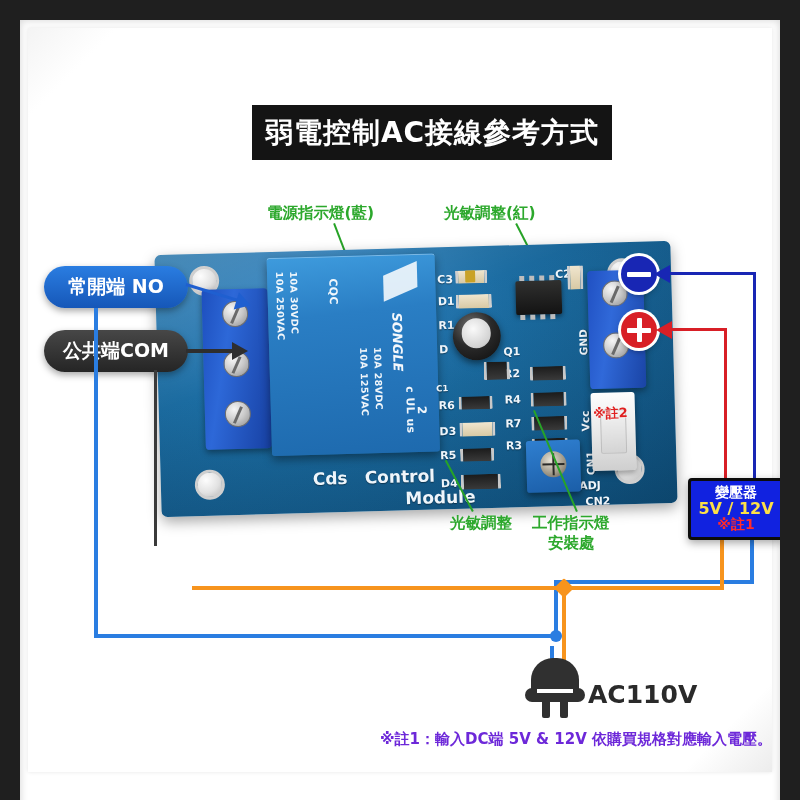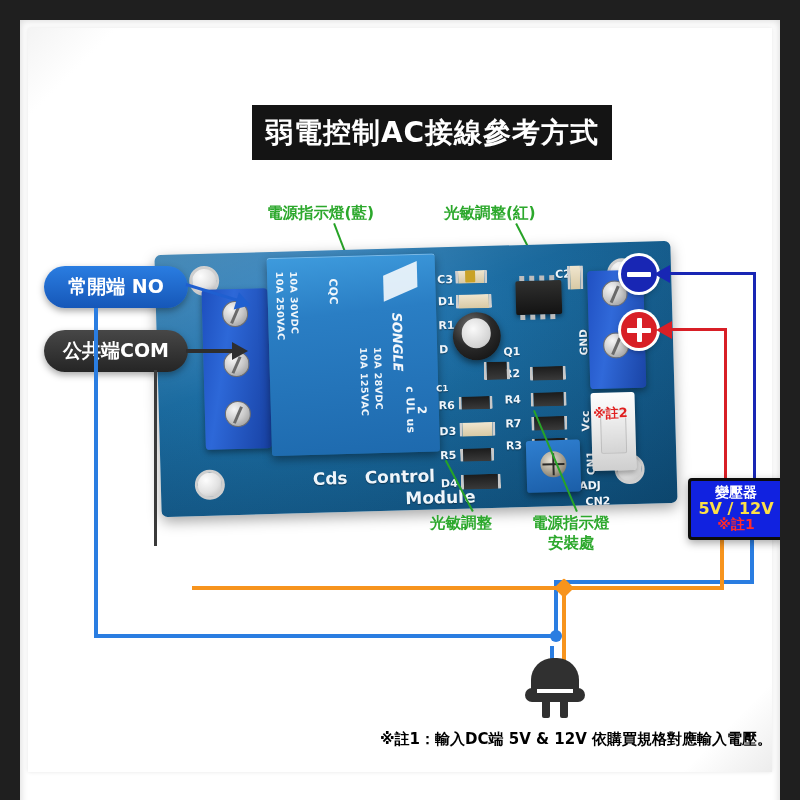--- a/index.html
+++ b/index.html
@@ -280,21 +280,21 @@
   #cam { position:relative; width:54px; height:40px; }
   #cam .cbody { position:absolute; left:0; top:6px; width:54px; height:34px; background:#5a5a5a; border-radius:5px; }
   #cam .chump { position:absolute; left:8px; top:0; width:20px; height:9px; background:#5a5a5a; border-radius:3px 3px 0 0; }
   #cam .lens-out { position:absolute; left:15px; top:11px; width:26px; height:26px; border-radius:50%; background:#ffffff; }
   #cam .lens-in { position:absolute; left:19px; top:15px; width:18px; height:18px; border-radius:50%; background:#5a5a5a; }
   #cam .lens-c { position:absolute; left:23px; top:19px; width:10px; height:10px; border-radius:50%; background:#ffffff; }
   #wm-text { font-size: 29px; font-weight: bold; color:#6b6b6b; }
 
   
   #footnotes { position:absolute; left: 360px; top: 708px; }
-  #footnotes div { color:#000000; font-size:15px; font-weight:bold; line-height:1.55; white-space:nowrap; }
+  #footnotes div { color:#6d28d9; font-size:15px; font-weight:bold; line-height:1.55; white-space:nowrap; }
 </style>
 </head>
 <body>
 
 <div id="frame">
   <div id="panel">
     <div id="inner-edge"></div>
 
     <div id="title-banner">
       <span id="title-text">弱電控制AC接線參考方式</span>
@@ -398,22 +398,22 @@
           <div class="screw" style="left:14px; top:62px;"></div>
         </div>
 
         <div class="white-conn" style="left:432px; top:150px; width:44px; height:78px;">
           <div class="white-conn-slot"></div>
         </div>
         <div class="note2-on-board" style="left:434px; top:162px;">※註2</div>
       </div>
     </div>
 
-    <div class="green-label" style="left:410px; top:493px;">光敏調整</div>
-    <div class="green-label" style="left:512px; top:493px;">電源指示燈</div>
+    <div class="green-label" style="left:430px; top:493px;">光敏調整</div>
+    <div class="green-label" style="left:512px; top:493px;">工作指示燈</div>
     <div class="green-label" style="left:528px; top:513px;">安裝處</div>
     <div class="green-line" style="left:452px; top:492px; width:58px; transform: rotate(-118deg);"></div>
     <div class="green-line" style="left:556px; top:492px; width:110px; transform: rotate(-113deg);"></div>
 
     <div class="pill" id="pill-no">常開端 NO</div>
     <div class="pill" id="pill-com">公共端COM</div>
 
     <div class="arrow-line" style="left:166px; top:263px; width:56px; height:3px; background:#1f5fd0; transform: rotate(17deg); transform-origin: left center;"></div>
     <div class="arrow-head" style="left:216px; top:274px; border-left: 15px solid #1f5fd0; transform: rotate(17deg);"></div>
 
@@ -459,20 +459,21 @@
       <div class="t3">※註1</div>
     </div>
 
     <div id="plug">
       <div class="body"></div>
       <div class="base"></div>
       <div class="stripe"></div>
       <div class="pin" style="left:17px;"></div>
       <div class="pin" style="left:35px;"></div>
     </div>
+    <div id="ac-label">AC110V</div>
 
 
     <div id="footnotes">
       <div>※註1：輸入DC端 5V &amp; 12V 依購買規格對應輸入電壓。</div>
     </div>
 
   </div>
 </div>
 
 </body></html>

